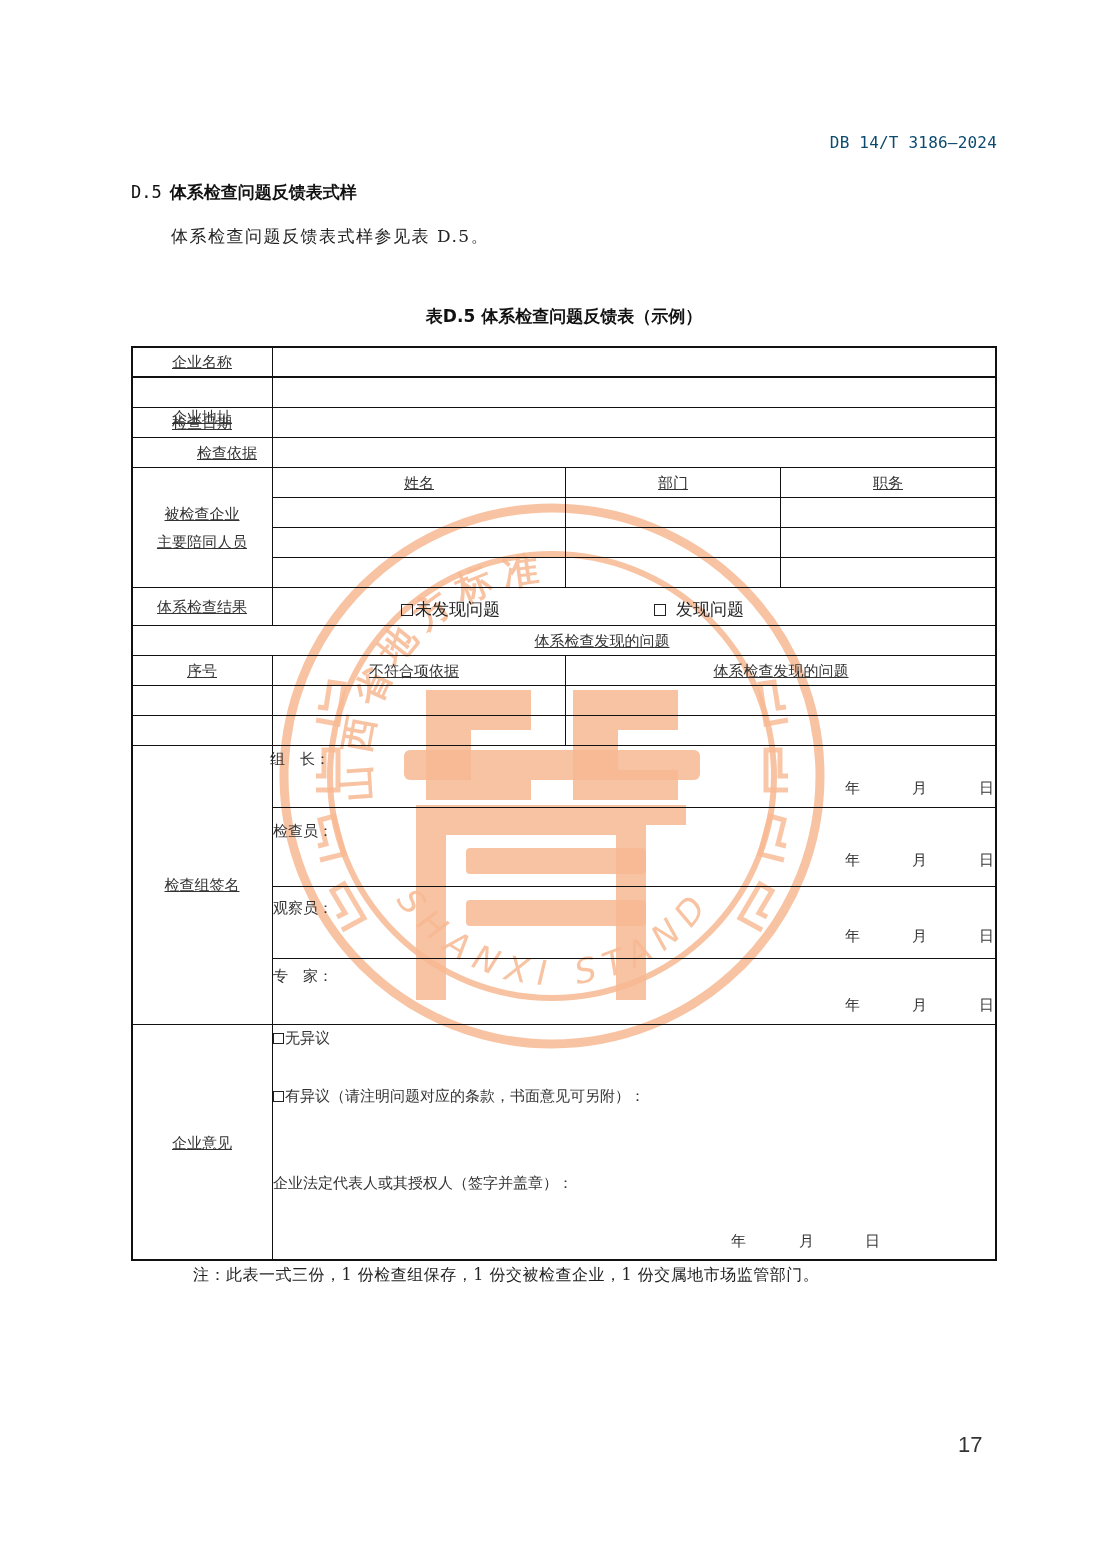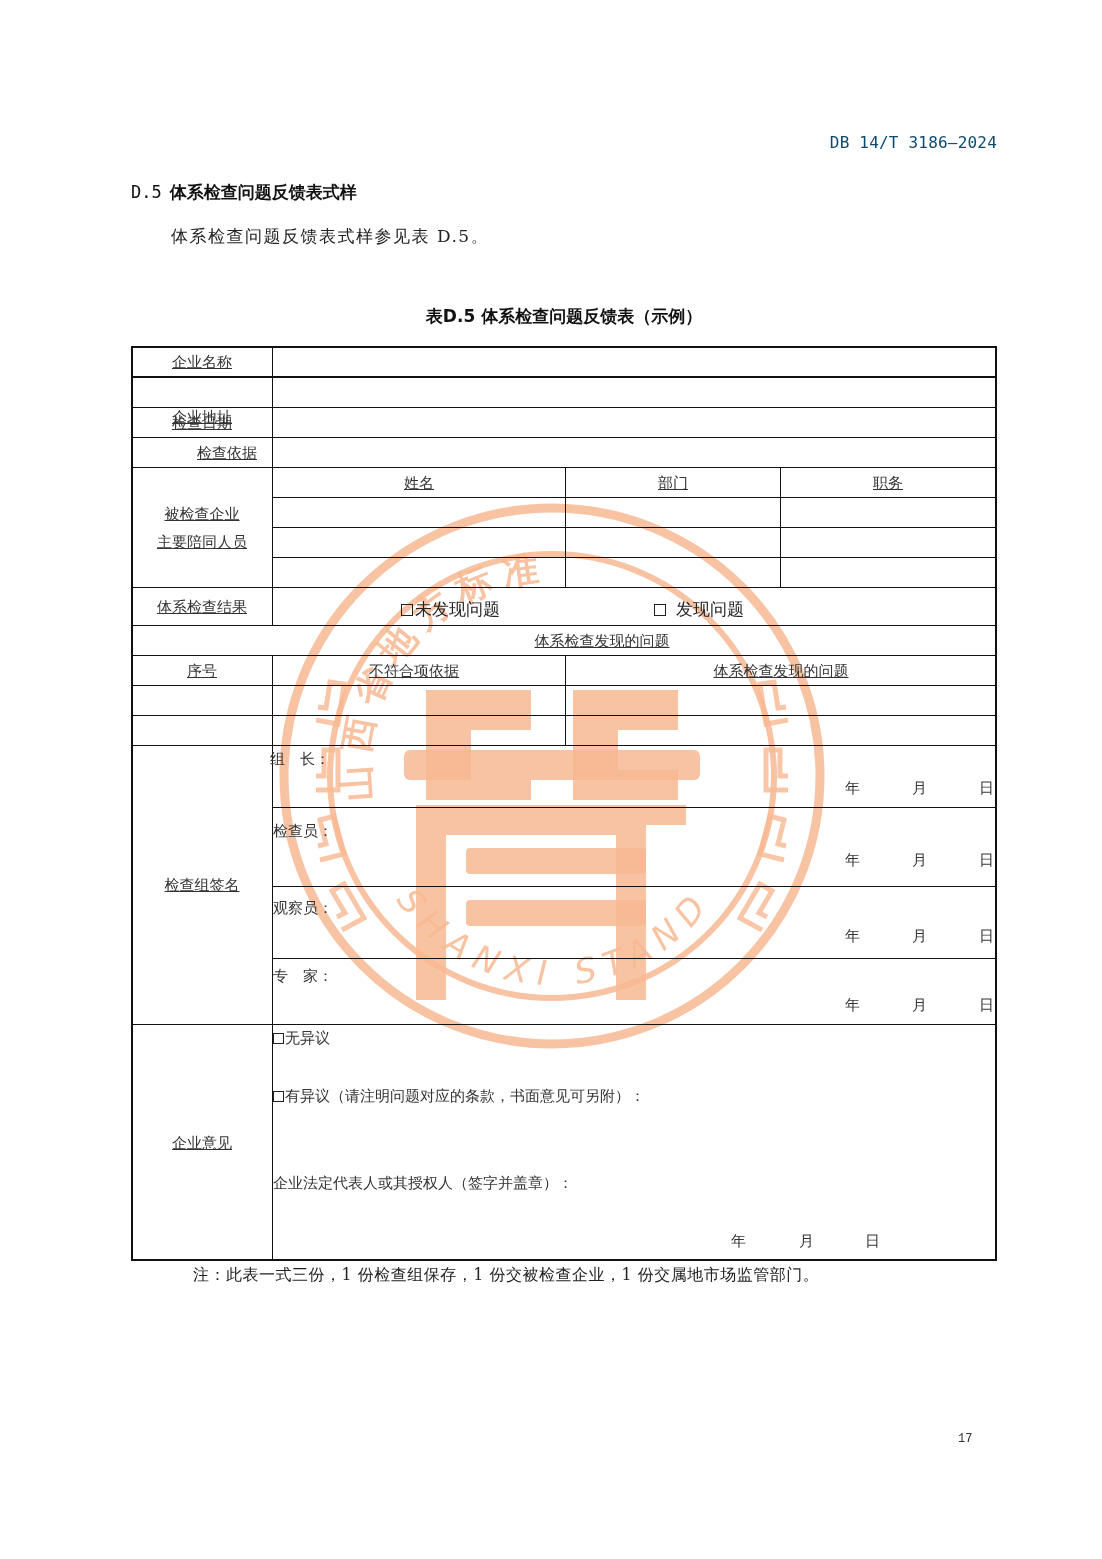--- a/index.html
+++ b/index.html
@@ -17,21 +17,21 @@
   .hl { position: absolute; height: 1px; background: #111; }
   .vl { position: absolute; width: 1px; background: #111; }
   .thick-h { height: 2px; }
   .thick-v { width: 2px; }
 
   .cell { position: absolute; display: flex; align-items: center; justify-content: center; font-family: "DejaVu Serif", serif; font-size: 15px; color: #333; text-align: center; line-height: 28px; text-decoration: underline; }
   .lbl { position: absolute; font-family: "DejaVu Serif", serif; font-size: 15px; color: #333; }
   .cb { display: inline-block; width: 12px; height: 12px; border: 1.3px solid #222; vertical-align: -1px; margin-right: 2px; box-sizing: border-box; }
   .big { font-size: 17px; color: #222; }
   .note { position: absolute; left: 193px; top: 1265px; font-family: "DejaVu Serif", serif; font-size: 16px; color: #222; letter-spacing: 0.5px; }
-  .pageno { position: absolute; left: 958px; top: 1432px; font-family: Liberation Mono, monospace; font-size: 12px; color: #333; }
+  .pageno { position: absolute; left: 958px; top: 1432px; font-family: Liberation Sans, sans-serif; font-size: 22px; color: #333; }
 </style>
 </head>
 <body>
 
 <div class="page">
 
   <div class="hdr">DB 14/T 3186—2024</div>
 
   <div class="sec-title">
     <span class="num">D.5</span><span>体系检查问题反馈表式样</span>

